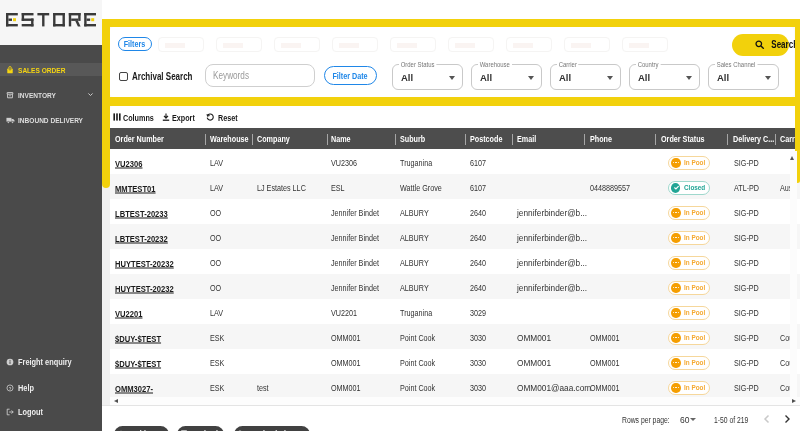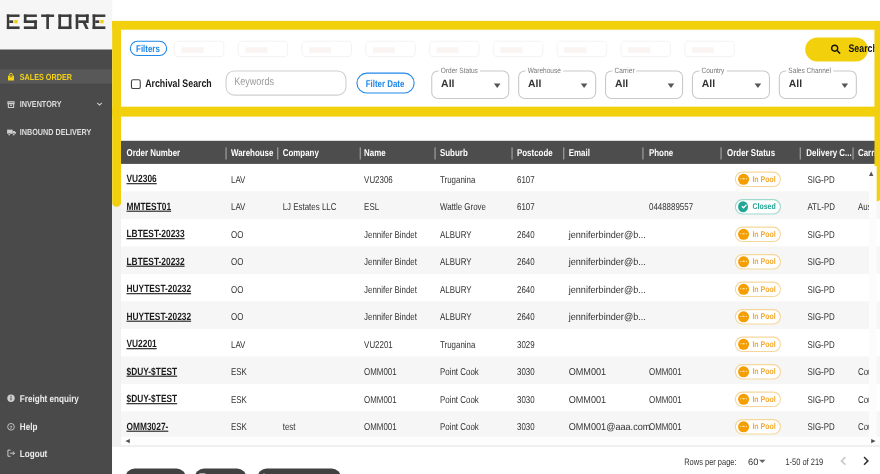--- a/index.html
+++ b/index.html
@@ -242,20 +242,38 @@
         <svg style="width:9.5px; height:9.5px; margin-right:3.5px; flex:none;" viewBox="0 0 10 10">
             <circle cx="4" cy="4" r="2.9" fill="none" stroke="#111" stroke-width="1.4"></circle>
             <path d="M6.3 6.3 L9.2 9.2" stroke="#111" stroke-width="1.4"></path>
           </svg>
         <span class="cxc">Search</span>
       </div>
     </div>
 
     <div id="tablecard" class="card abs">
 
+      <div class="abs" style="left:0; top:0; width:690px; height:22px; background:#fff;">
+        <svg class="abs" style="left:3px; top:7px; width:8px; height:8px;" viewBox="0 0 10 10">
+            <rect x="0.5" y="0.5" width="2" height="9" fill="#1a1a1a"></rect>
+            <rect x="4" y="0.5" width="2" height="9" fill="#1a1a1a"></rect>
+            <rect x="7.5" y="0.5" width="2" height="9" fill="#1a1a1a"></rect>
+          </svg>
+        <span class="abs cx" style="left:13px; top:6.5px; font-size:9px; font-weight:bold; color:#1a1a1a;">Columns</span>
+        <svg class="abs" style="left:52px; top:7px; width:8px; height:8px;" viewBox="0 0 10 10">
+            <path d="M5 0.5 V6 M2.5 3.5 L5 6.5 L7.5 3.5" fill="none" stroke="#1a1a1a" stroke-width="1.4"></path>
+            <rect x="1" y="8.2" width="8" height="1.6" fill="#1a1a1a"></rect>
+          </svg>
+        <span class="abs cx" style="left:62px; top:6.5px; font-size:9px; font-weight:bold; color:#1a1a1a;">Export</span>
+        <svg class="abs" style="left:96px; top:7px; width:8.5px; height:8.5px;" viewBox="0 0 10 10">
+            <path d="M1.8 3 A 3.6 3.6 0 1 1 1.4 5.5" fill="none" stroke="#1a1a1a" stroke-width="1.3"></path>
+            <path d="M1.2 1.2 L1.8 3.6 L4.2 3" fill="none" stroke="#1a1a1a" stroke-width="1.2"></path>
+          </svg>
+        <span class="abs cx" style="left:108px; top:6.5px; font-size:9px; font-weight:bold; color:#1a1a1a;">Reset</span>
+      </div>
 
       <div id="thead">
         <span class="th" style="left:5px;">Order Number</span>
         <span class="hdiv" style="left:95px;"></span>
           <span class="th" style="left:100px;">Warehouse</span>
         <span class="hdiv" style="left:142px;"></span>
           <span class="th" style="left:147px;">Company</span>
         <span class="hdiv" style="left:217px;"></span>
           <span class="th" style="left:221px;">Name</span>
         <span class="hdiv" style="left:285px;"></span>

